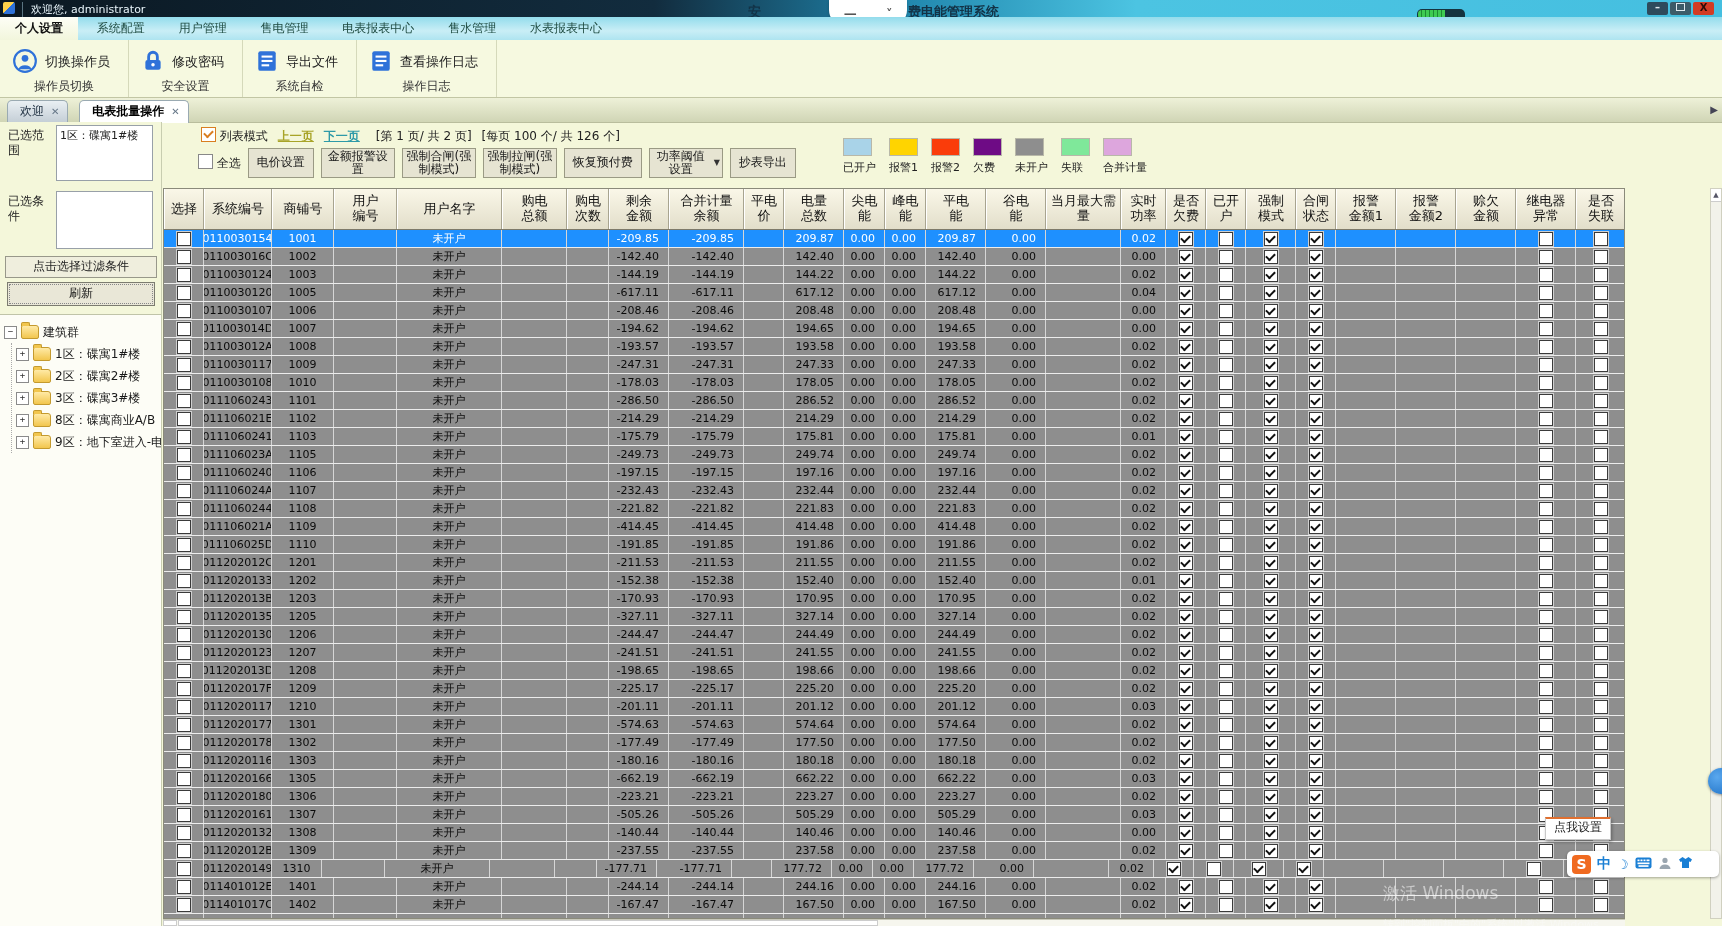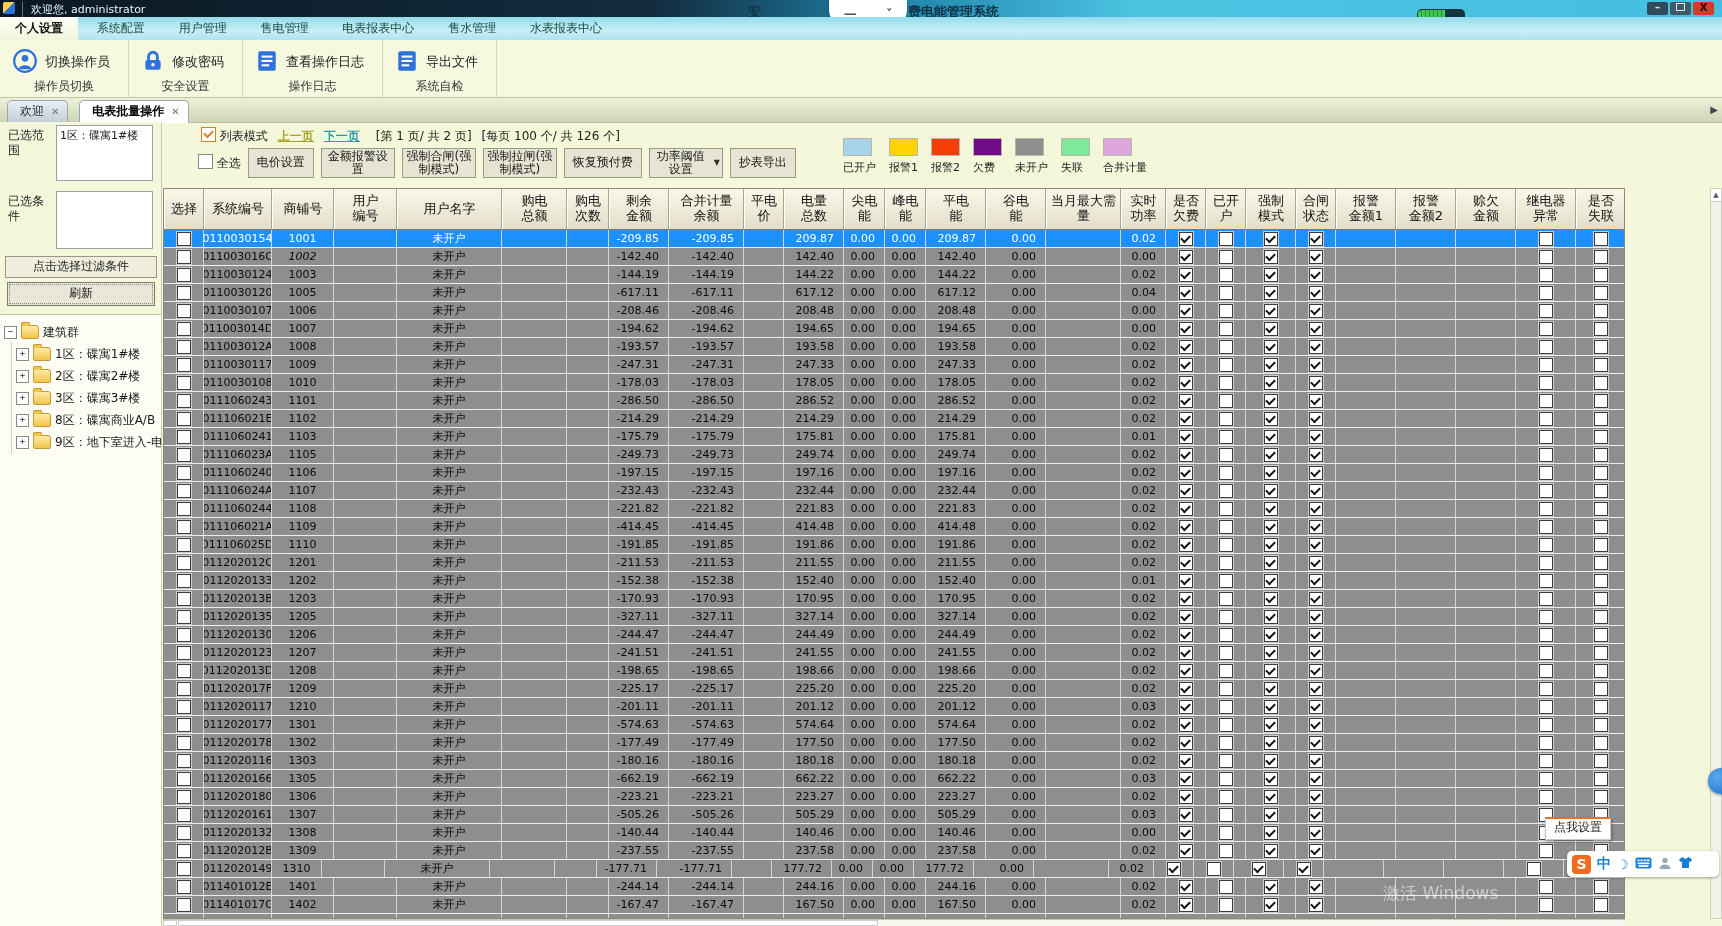--- a/index.html
+++ b/index.html
@@ -183,37 +183,37 @@
   <div class="rgroup">
     <div class="rbtn">
       <span>
         <svg width="24" height="24" viewBox="0 0 22 22">
             <rect x="3" y="2" width="16" height="18" rx="2" fill="#2f72d9"></rect>
             <rect x="6" y="6" width="10" height="1.9" fill="#fff"></rect>
             <rect x="6" y="10" width="10" height="1.9" fill="#fff"></rect>
             <rect x="6" y="14" width="7" height="1.9" fill="#fff"></rect>
           </svg>
       </span>
-      <span>查看操作日志</span>
+      <span>导出文件</span>
     </div>
-    <div class="glabel">操作日志</div>
+    <div class="glabel">系统自检</div>
   </div>
   <div class="rgroup">
     <div class="rbtn">
       <span>
         <svg width="24" height="24" viewBox="0 0 22 22">
             <rect x="3" y="2" width="16" height="18" rx="2" fill="#2f72d9"></rect>
             <rect x="6" y="6" width="10" height="1.9" fill="#fff"></rect>
             <rect x="6" y="10" width="10" height="1.9" fill="#fff"></rect>
             <rect x="6" y="14" width="7" height="1.9" fill="#fff"></rect>
           </svg>
       </span>
-      <span>导出文件</span>
+      <span>查看操作日志</span>
     </div>
-    <div class="glabel">系统自检</div>
+    <div class="glabel">操作日志</div>
   </div>
 </div>
 
 <div id="doctabs">
   <span class="dtab">
     <span>欢迎</span><span class="x">✕</span>
   </span>
   <span class="dtab active">
     <span>电表批量操作</span><span class="x">✕</span>
   </span>
@@ -414,21 +414,21 @@
         </div>
         <div class="td" style="width: 50px;">
           <span class="cb"></span>
         </div>
       </div>
       <div class="tr">
         <div class="td" style="width: 40px;">
           <span class="cb"></span>
         </div>
         <div class="td" style="width: 68px;">011003016C</div>
-        <div class="td" style="width: 62px; font-style: italic;">1002</div>
+        <div class="td" style="width: 62px;">1002</div>
         <div class="td" style="width: 63px;"></div>
         <div class="td" style="width: 105px;">未开户</div>
         <div class="td" style="width: 65px;"></div>
         <div class="td" style="width: 42px;"></div>
         <div class="td num" style="width: 60px;">-142.40</div>
         <div class="td num" style="width: 75px;">-142.40</div>
         <div class="td" style="width: 40px;"></div>
         <div class="td num" style="width: 60px;">142.40</div>
         <div class="td num" style="width: 41px;">0.00</div>
         <div class="td num" style="width: 41px;">0.00</div>

